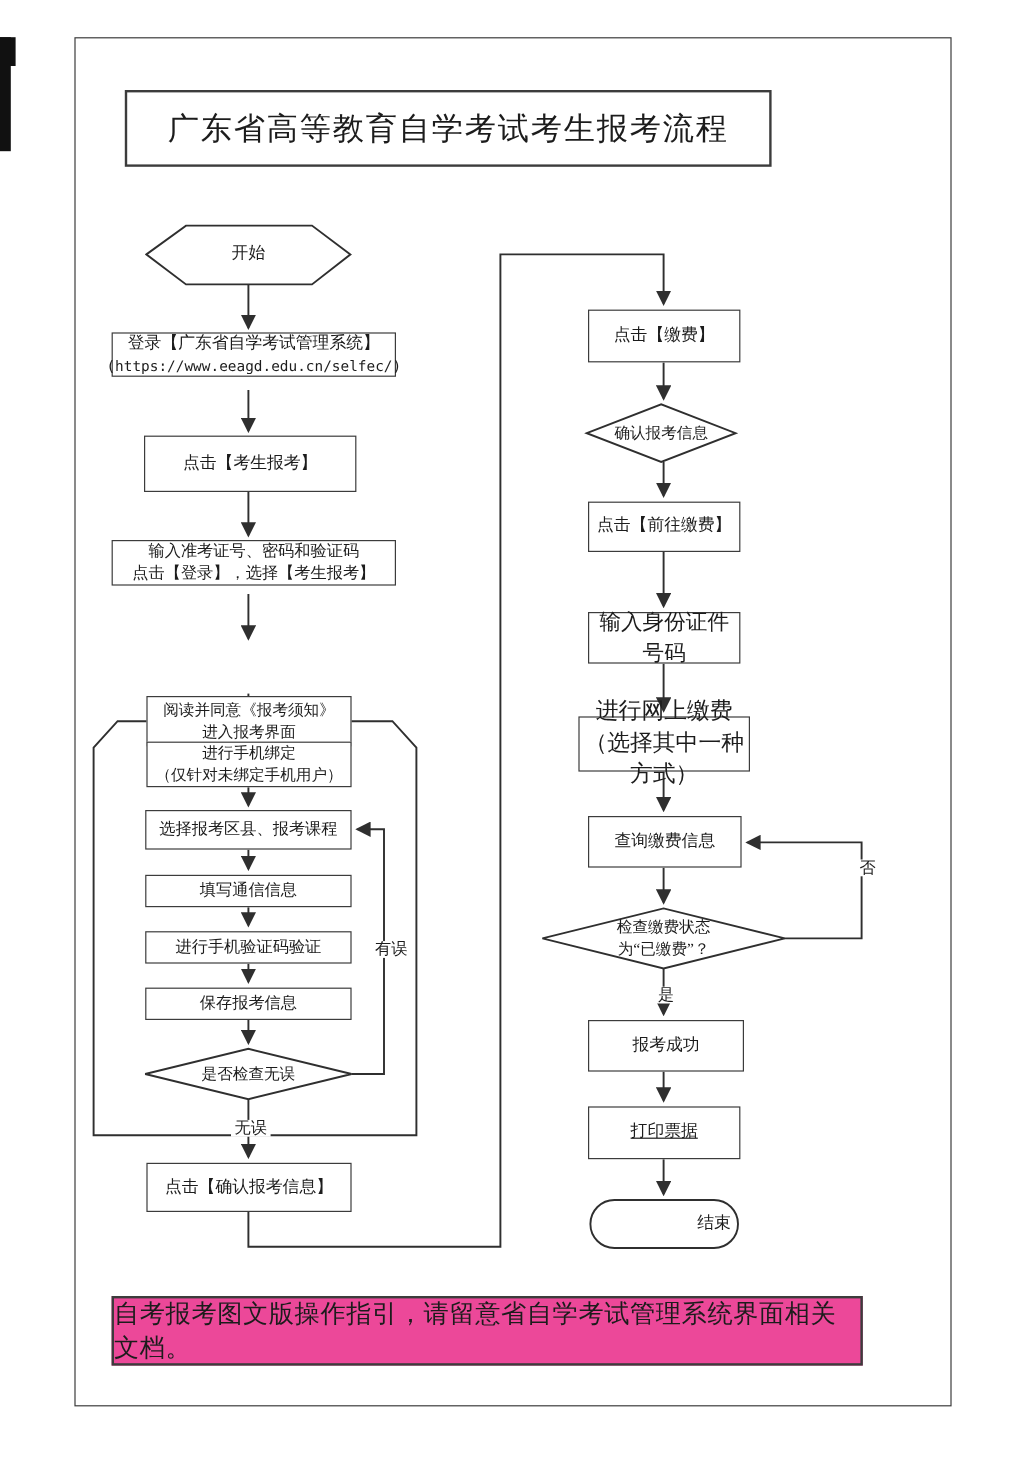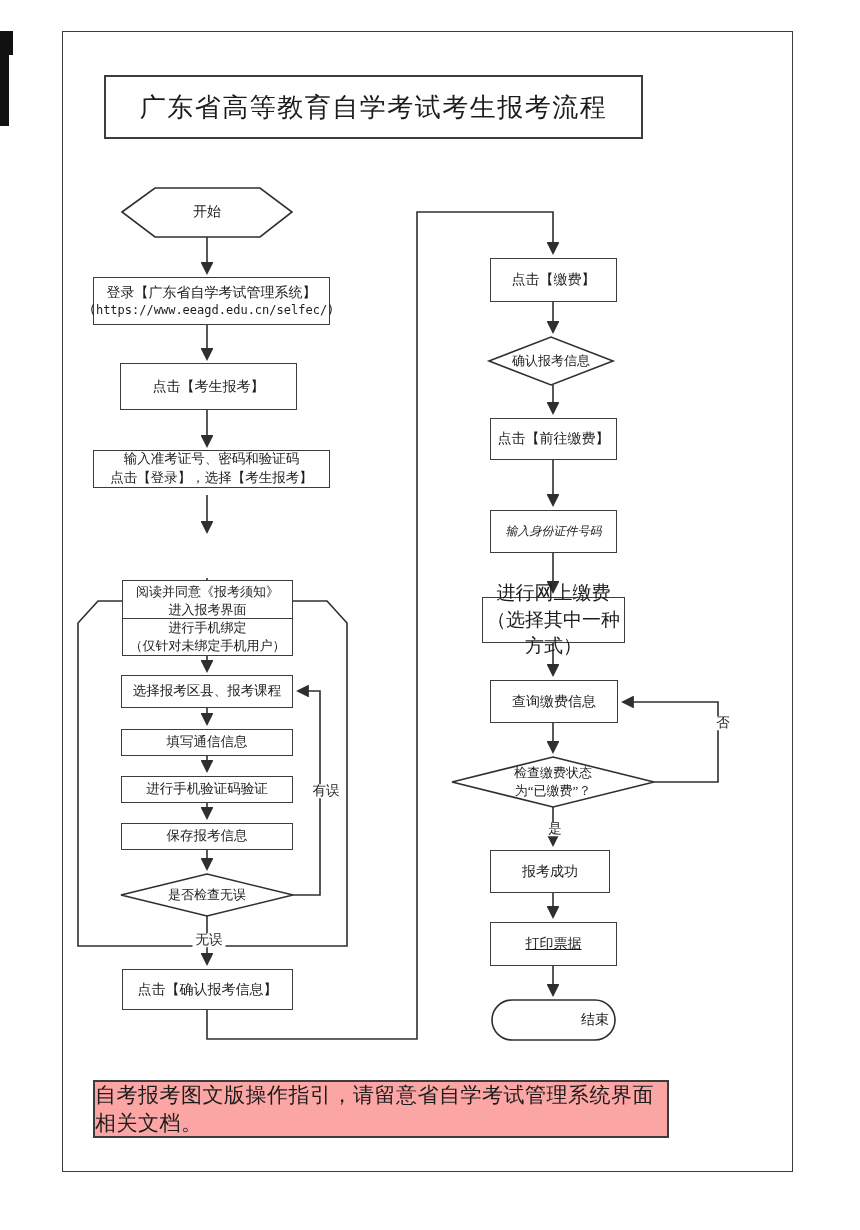--- a/index.html
+++ b/index.html
@@ -22,23 +22,23 @@
   .edge-label{
     position:absolute; transform:translate(-50%,-50%); background:#fff; padding:0 3px;
     font-size:13.5px; line-height:1;
   }
   .titlebox{
     position:absolute; left:104px; top:75px; width:539px; height:64px;
     border:2px solid #3c3c3c; display:flex; align-items:center; justify-content:center;
     font-size:26px; letter-spacing:1.5px; background:#fff; box-sizing:border-box;
   }
   .footerbox{
-    position:absolute; left:93px; top:1080px; width:576px; height:58px;
+    position:absolute; left:93px; top:1080px; width:626px; height:58px;
     border:2px solid #3c3c3c; display:flex; align-items:center; justify-content:center;
-    font-size:21px; letter-spacing:0.5px; background:#fca5a5; box-sizing:border-box;
+    font-size:21px; letter-spacing:0.5px; background:#ec4899; box-sizing:border-box;
   }
   .pageborder{
     position:absolute; left:62px; top:31px; width:731px; height:1141px;
     border:1.5px solid #3c3c3c; box-sizing:border-box;
   }
   .scan-bar{position:absolute; left:0; top:31px; width:9px; height:95px; background:#111;}
   .scan-square{position:absolute; left:0; top:31px; width:13px; height:24px; background:#111;}
 </style>
 </head>
 <body>
@@ -102,21 +102,21 @@
 
   <div class="shape-label" style="left:122px;top:188px;width:170px;height:49px;font-size:14px;">开始</div>
   <div class="shape-label" style="left:492px;top:1000px;width:142px;height:40px;font-size:14px;margin-left:32px;">结束</div>
   <div class="shape-label" style="left:121px;top:874px;width:172px;height:42px;">是否检查无误</div>
   <div class="shape-label" style="left:489px;top:337px;width:124px;height:48px;">确认报考信息</div>
   <div class="shape-label" style="left:452px;top:757px;width:202px;height:50px;">
     <div>检查缴费状态</div>
     <div>为“已缴费”？</div>
   </div>
 
-  <div class="node" style="left:93px;top:277px;width:237px;height:48px;">
+  <div class="node" style="left:93px;top:277px;width:237px;height:37px;">
     <div>登录【广东省自学考试管理系统】</div>
     <div class="url">(https://www.eeagd.edu.cn/selfec/)</div>
   </div>
   <div class="node" style="left:120px;top:363px;width:177px;height:47px;">点击【考生报考】</div>
   <div class="node" style="left:93px;top:450px;width:237px;height:38px;font-size:13.5px;">
     <div>输入准考证号、密码和验证码</div>
     <div>点击【登录】，选择【考生报考】</div>
   </div>
   <div class="node" style="left:122px;top:536px;width:171px;height:42px;font-size:13px;margin-top:44px;">
     <div>阅读并同意《报考须知》</div>
@@ -127,27 +127,27 @@
     <div>（仅针对未绑定手机用户）</div>
   </div>
   <div class="node" style="left:121px;top:675px;width:172px;height:33px;font-size:13.5px;">选择报考区县、报考课程</div>
   <div class="node" style="left:121px;top:729px;width:172px;height:27px;font-size:13.5px;">填写通信信息</div>
   <div class="node" style="left:121px;top:776px;width:172px;height:27px;font-size:13.5px;">进行手机验证码验证</div>
   <div class="node" style="left:121px;top:823px;width:172px;height:27px;font-size:13.5px;">保存报考信息</div>
   <div class="node" style="left:122px;top:969px;width:171px;height:41px;">点击【确认报考信息】</div>
 
   <div class="node" style="left:490px;top:258px;width:127px;height:44px;">点击【缴费】</div>
   <div class="node" style="left:490px;top:418px;width:127px;height:42px;">点击【前往缴费】</div>
-  <div class="node" style="left:490px;top:510px;width:127px;height:43px;font-size:12px;font-style:italic;">输入身份证件号码</div>
+  <div class="node" style="left:490px;top:510px;width:127px;height:43px;font-size:18px;">输入身份证件号码</div>
   <div class="node" style="left:482px;top:597px;width:143px;height:46px;font-size:19px;">
     <div>进行网上缴费</div>
     <div>（选择其中一种方式）</div>
   </div>
   <div class="node" style="left:490px;top:680px;width:128px;height:43px;">查询缴费信息</div>
-  <div class="node" style="left:490px;top:850px;width:120px;height:43px;">报考成功</div>
+  <div class="node" style="left:490px;top:850px;width:130px;height:43px;">报考成功</div>
   <div class="node" style="left:490px;top:922px;width:127px;height:44px;text-decoration:underline;">打印票据</div>
 
   <div class="edge-label" style="left:326px;top:791px;">有误</div>
   <div class="edge-label" style="left:209px;top:940px;">无误</div>
   <div class="edge-label" style="left:723px;top:723px;">否</div>
   <div class="edge-label" style="left:555px;top:829px;">是</div>
 
   <div class="footerbox">自考报考图文版操作指引，请留意省自学考试管理系统界面相关文档。</div>
 
 </div>

